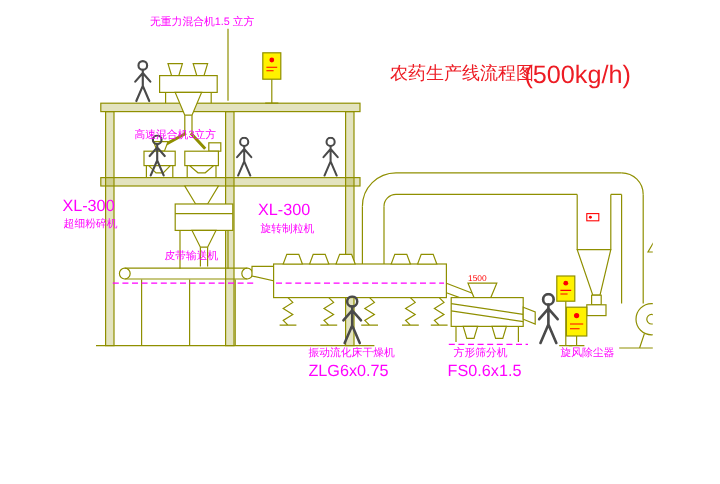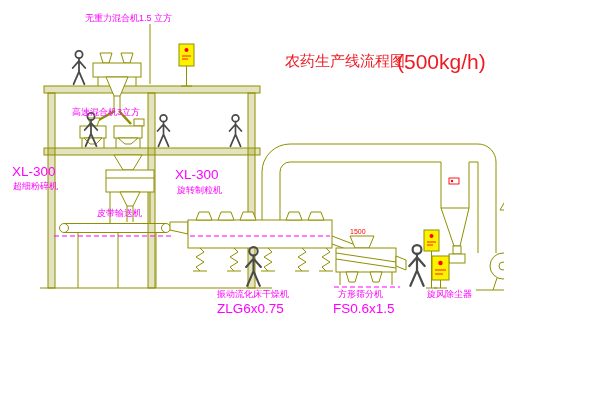--- a/index.html
+++ b/index.html
@@ -1,16 +1,16 @@
 <!DOCTYPE html>
 <html style="--line: #8f8f00; --label: #ff00ff; --title: #ed1c24; --red: #ff0000; --panel-yellow: #fff200; --background: #ffffff;"><head>
 <meta charset="utf-8">
 <style>
   html,body{margin:0;padding:0;background:#fff;}
-  .canvas{position:relative;width:504px;height:403px;background:#fff;overflow:hidden;}
+  .canvas{position:relative;width:504px;height:403px;background:#fff;overflow:hidden;margin-left:40px;}
   svg text{font-family:"Liberation Sans",sans-serif;}
   .lbl{fill:var(--label,#ff00ff);}
   .small{font-size:9px;}
   .model{font-size:13.5px;}
   .titlecn{fill:var(--title,#ed1c24);font-size:15px;}
   .titlecap{fill:var(--title,#ed1c24);font-size:21px;}
   .dim{fill:var(--red,#ff0000);font-size:7px;}
   .ln{stroke:var(--line,#8f8f00);fill:none;stroke-width:1;}
   .lnf{stroke:var(--line,#8f8f00);fill:#ffffff;stroke-width:1;}
   .slab{stroke:var(--line,#8f8f00);fill:rgba(143,143,0,0.25);stroke-width:1;}

